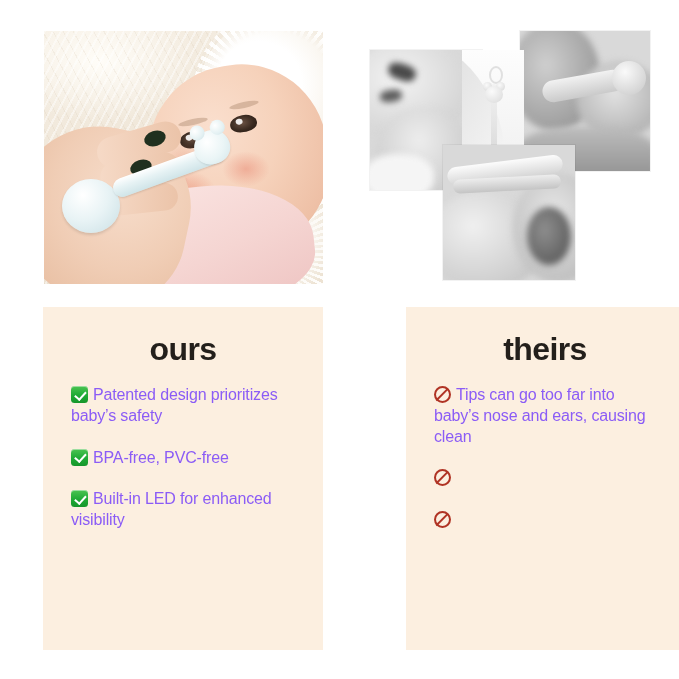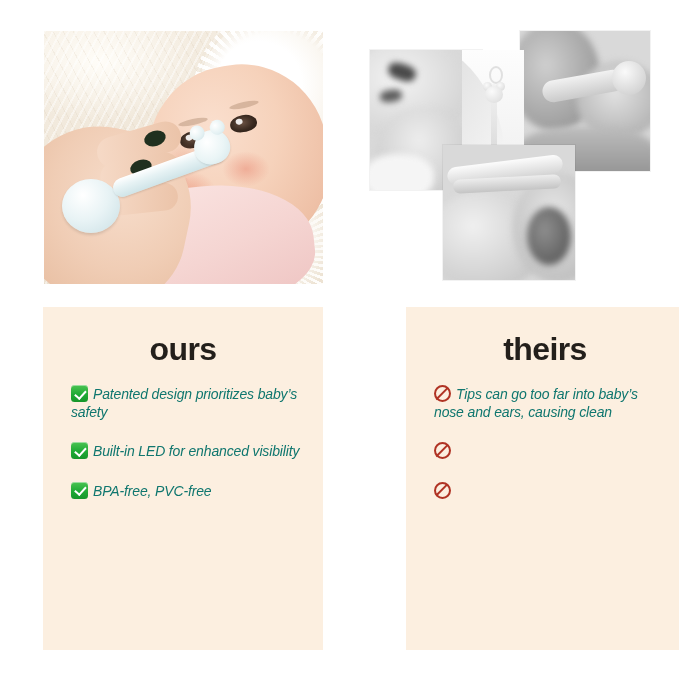--- a/index.html
+++ b/index.html
@@ -316,25 +316,24 @@
     font-family: "Liberation Sans", sans-serif;
   }
 
   .bullets {
     list-style: none;
     margin: 0;
     padding: 0 0 0 6px;
   }
   .bullet {
     margin: 0 0 21px 0;
-    font-size: 14px;
+    font-size: 16px;
     line-height: 1.30;
-    color: #0f766e;
+    color: #8b5cf6;
     letter-spacing: -0.15px;
-    font-style: italic;
   }
   .bullet:last-child { margin-bottom: 0; }
 
   .ico {
     display: inline-block;
     vertical-align: -3px;
     margin-right: 5px;
     width: 17px;
     height: 17px;
     position: relative;
@@ -460,24 +459,24 @@
 
   <div class="cards">
 
     <div class="card card-ours">
       <h2 class="card-title">ours</h2>
       <ul class="bullets">
         <li class="bullet">
           <span class="ico ico-check"></span><span>Patented design prioritizes baby’s safety</span>
         </li>
         <li class="bullet">
+          <span class="ico ico-check"></span><span>BPA-free, PVC-free</span>
+        </li>
+        <li class="bullet">
           <span class="ico ico-check"></span><span>Built-in LED for enhanced visibility</span>
-        </li>
-        <li class="bullet">
-          <span class="ico ico-check"></span><span>BPA-free, PVC-free</span>
         </li>
       </ul>
     </div>
 
     <div class="card card-theirs">
       <h2 class="card-title">theirs</h2>
       <ul class="bullets">
         <li class="bullet">
           <span class="ico ico-ban"></span><span>Tips can go too far into baby’s nose and ears, causing clean</span>
         </li>

